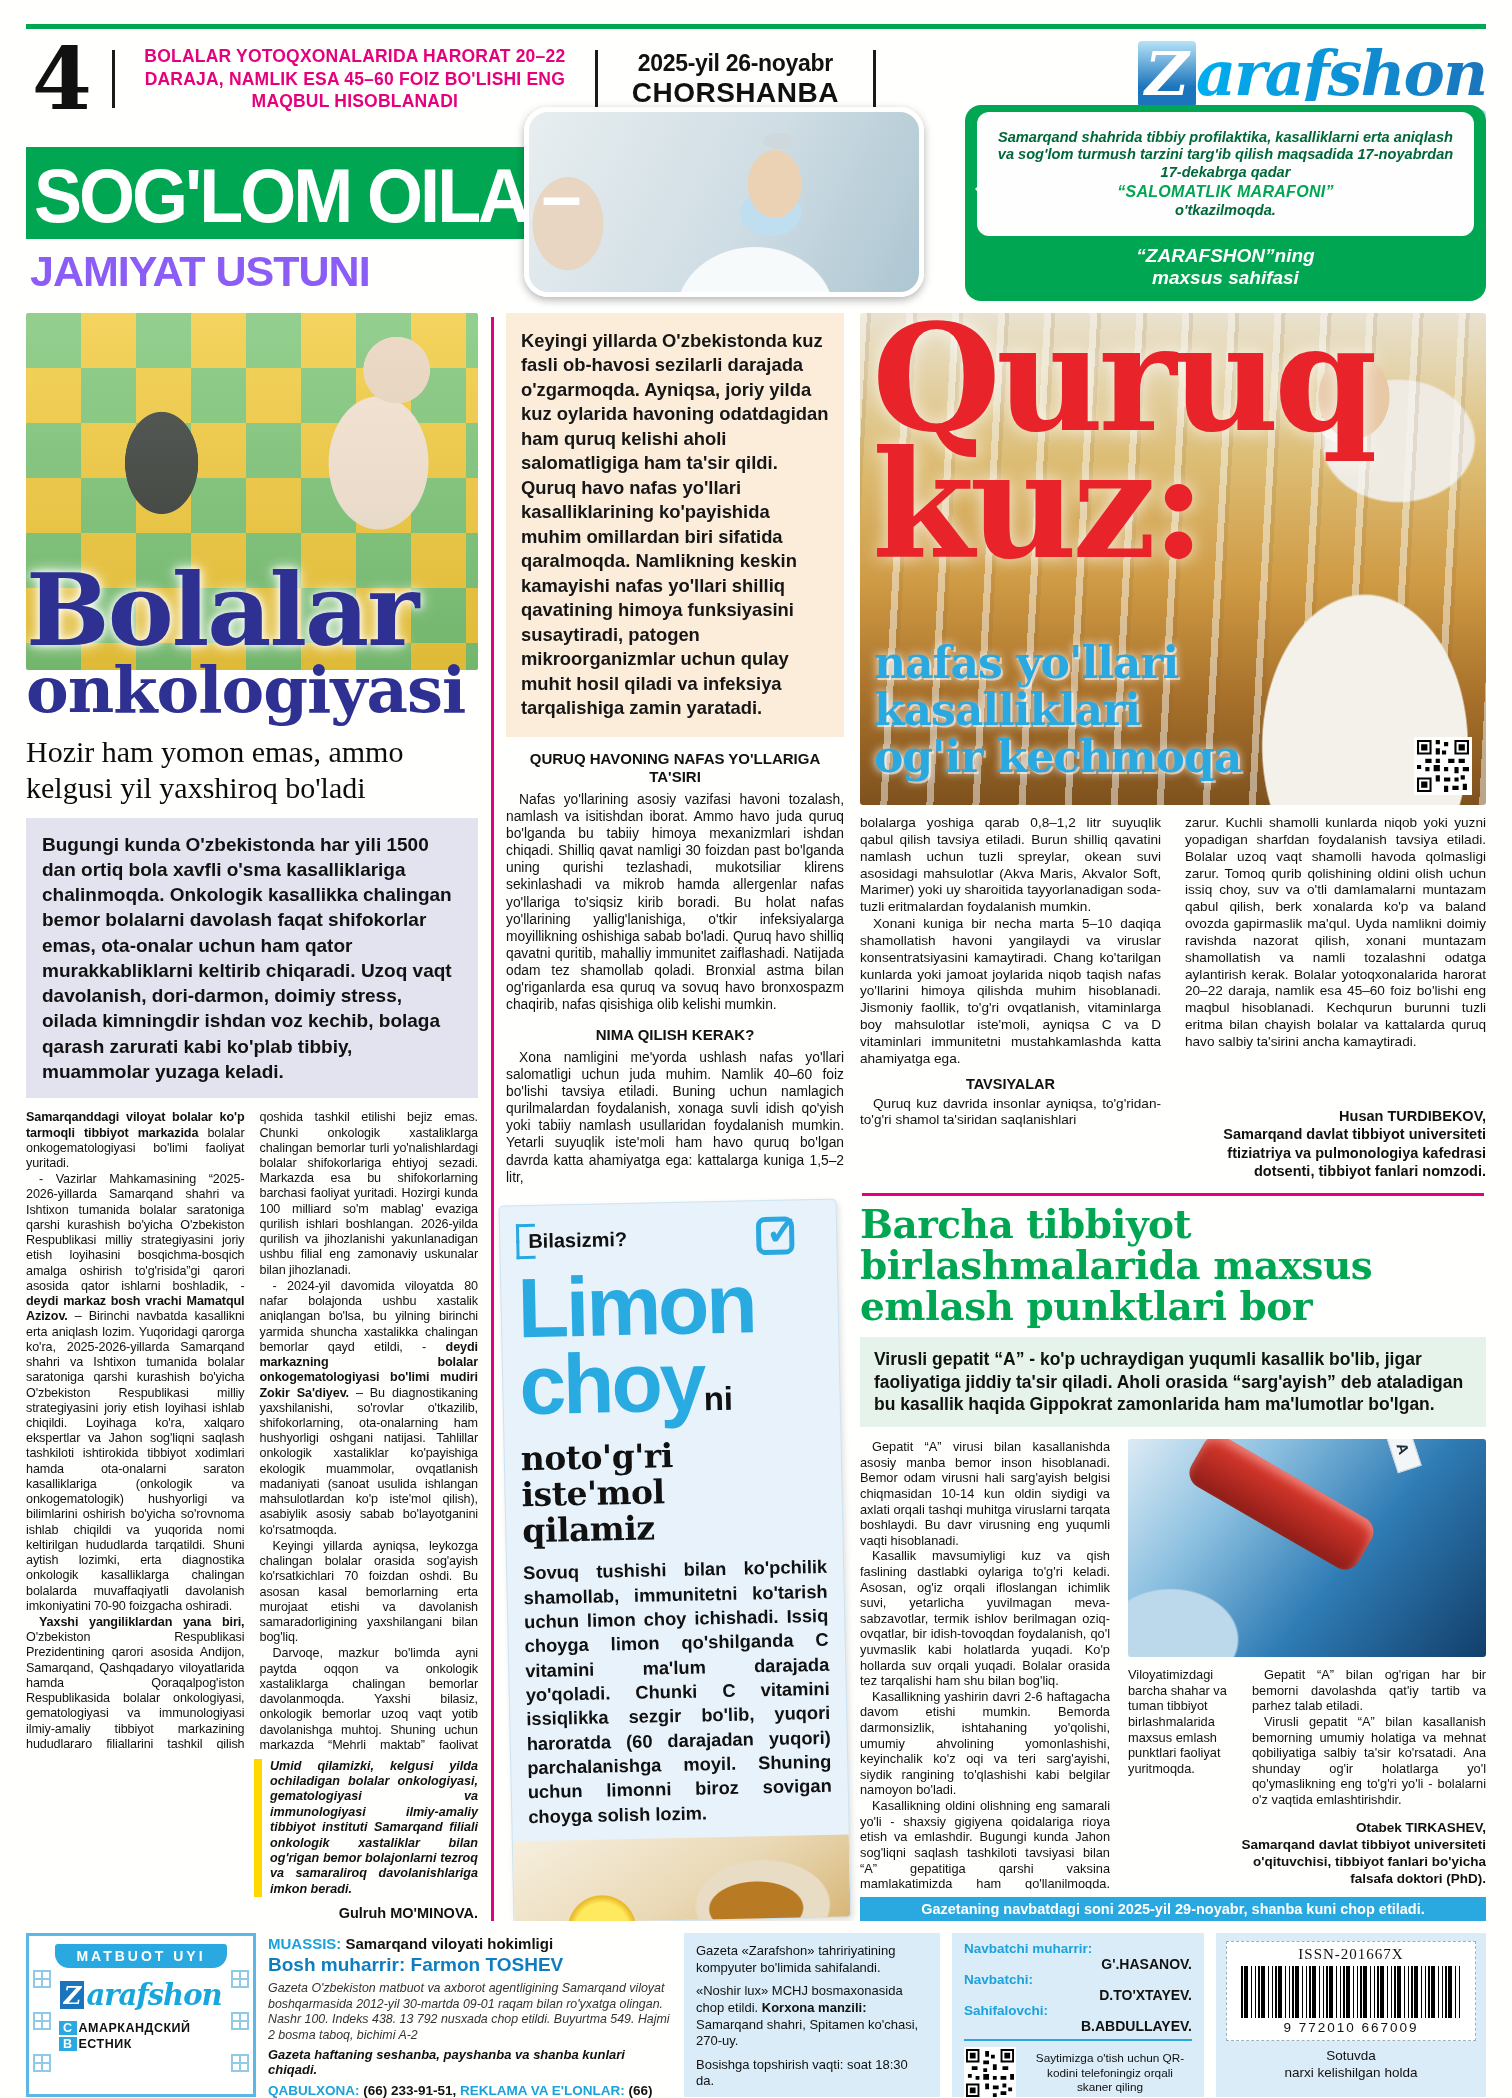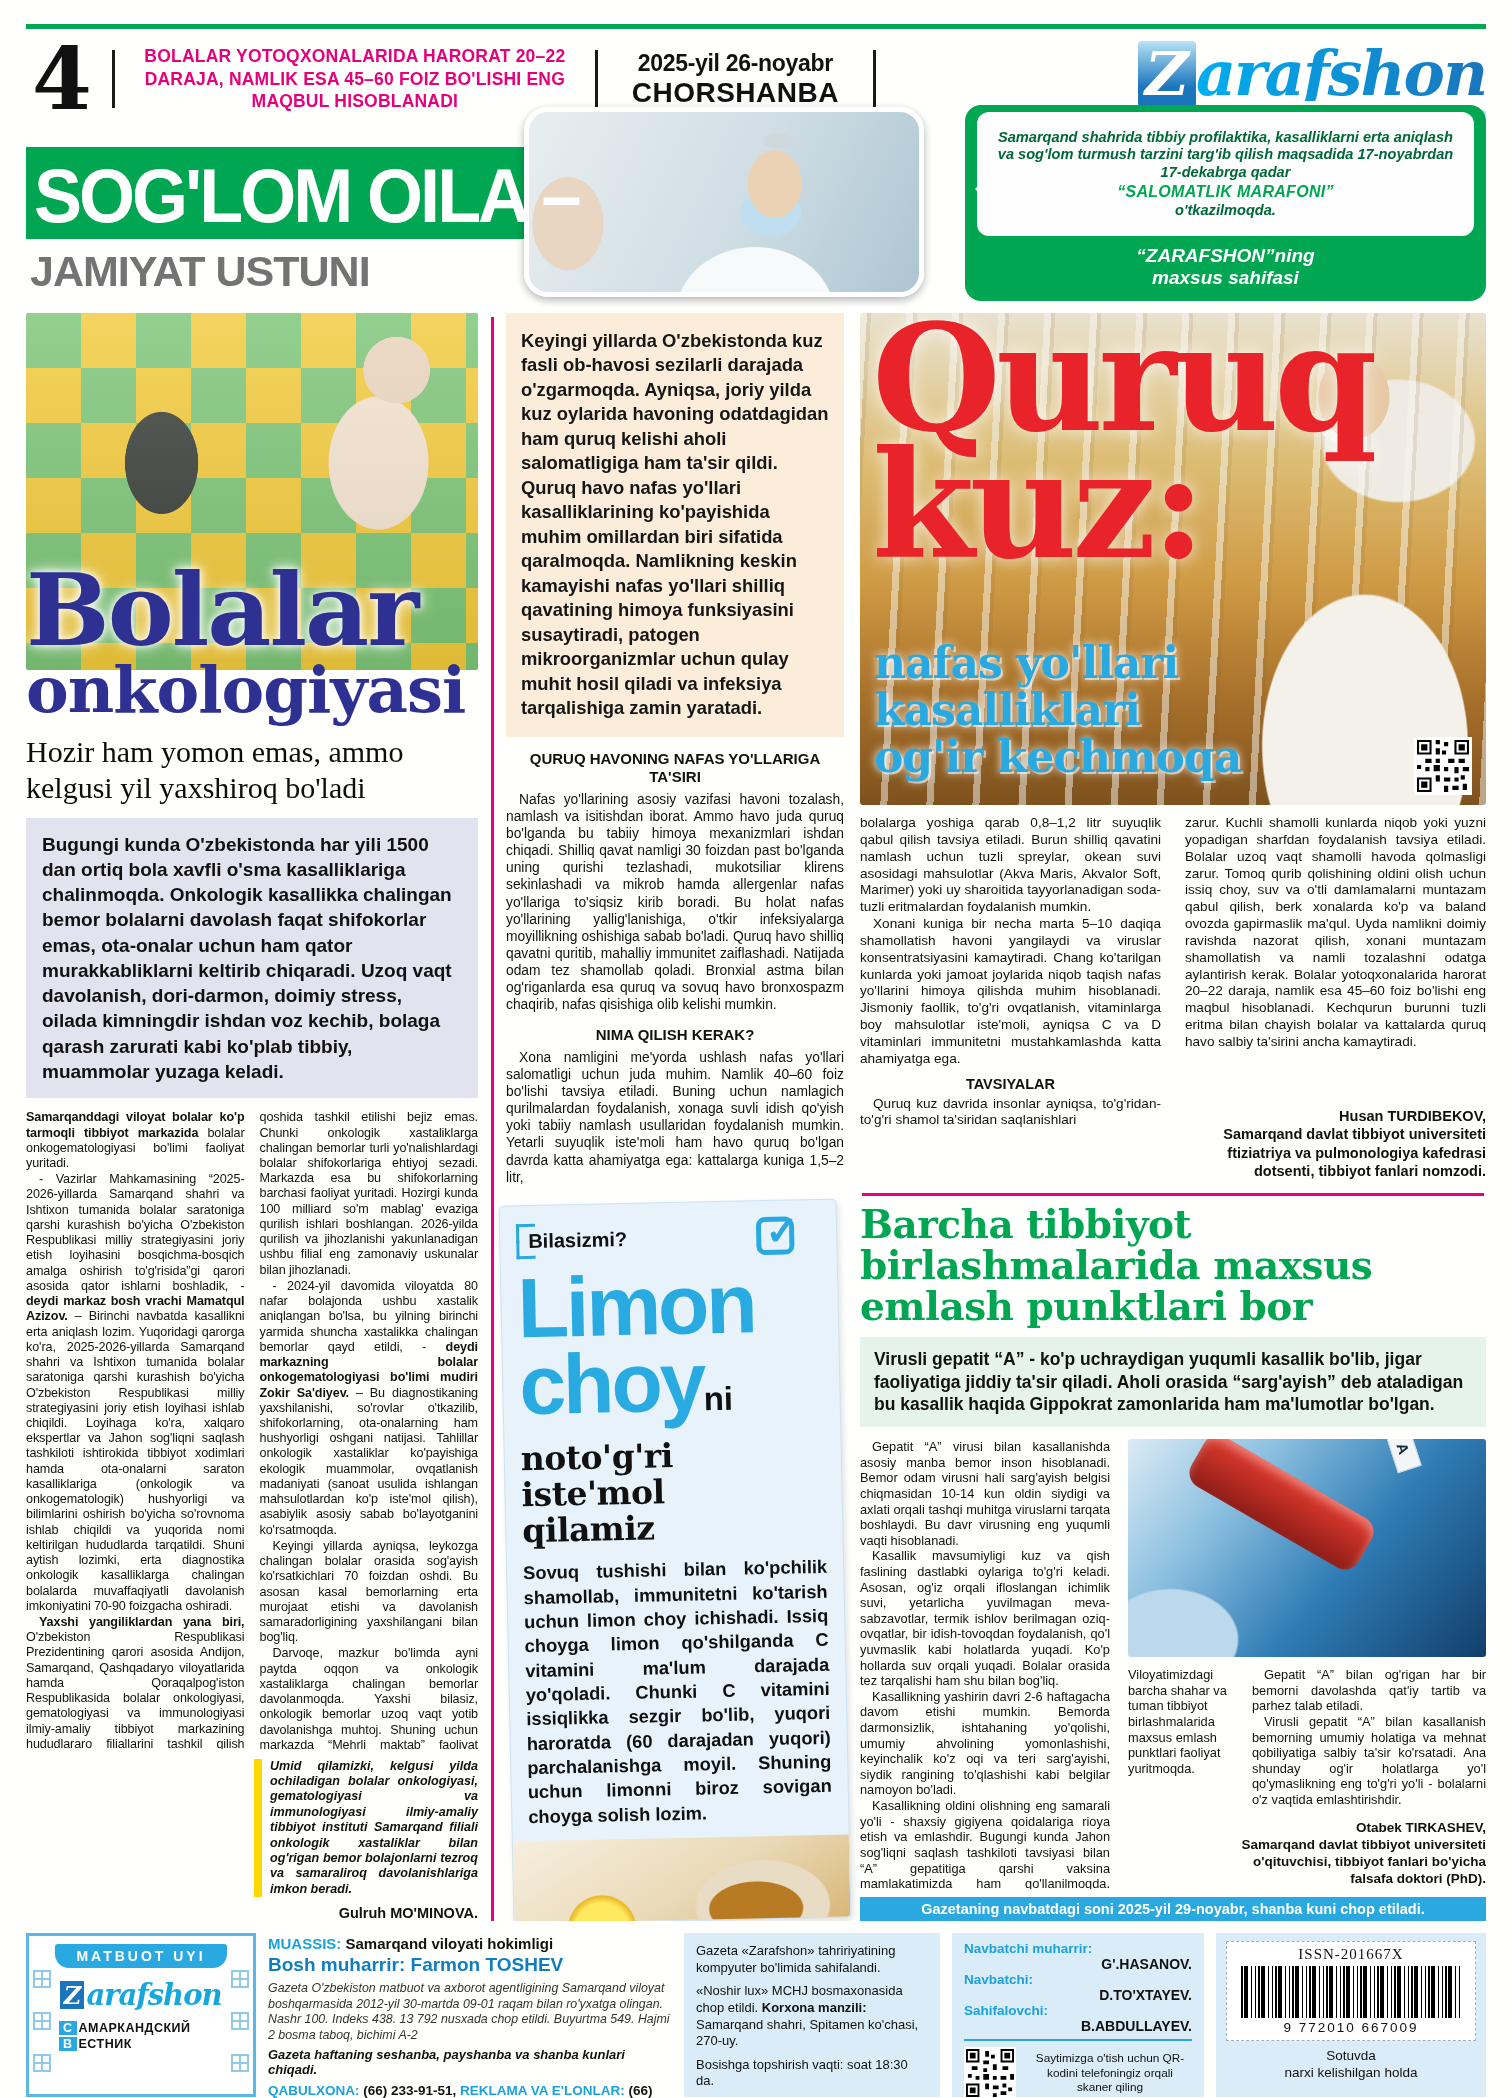--- a/index.html
+++ b/index.html
@@ -18,21 +18,21 @@
   .logo { margin-left:auto; }
   .logo-row { display:flex; align-items:center; }
   .logo-z { width:58px; height:66px; background:linear-gradient(180deg,#b7e2f6,#1b75bc 70%); color:#fff; font-family:"DejaVu Serif", serif; font-style:italic; font-weight:700; font-size:60px; display:flex; align-items:center; justify-content:center; border-radius:4px; }
   .logo-rest { font-family:"DejaVu Serif", serif; font-style:italic; font-weight:700; font-size:62px; line-height:.9; background:linear-gradient(90deg,#00aeef,#1b75bc); -webkit-background-clip:text; background-clip:text; color:transparent; letter-spacing:-2px; }
   .logo-bar { height:8px; background:linear-gradient(90deg, rgba(27,117,188,0), #1b75bc 45%, #aadcf5); margin-top:3px; border-radius:4px; }
 
   
   .banner { position:relative; height:172px; margin-top:2px; }
   .b-green-left { position:absolute; left:0; top:16px; width:882px; height:92px; background:#00a651; }
   .b-title { position:absolute; left:8px; top:14px; z-index:3; color:#fff; font-weight:900; font-size:72px; line-height:96px; letter-spacing:-3px; transform:scaleY(1.05); transform-origin:top left; white-space:nowrap; }
-  .b-sub { position:absolute; left:4px; top:116px; font-weight:900; font-size:43px; letter-spacing:-1px; color:#737373; }
+  .b-sub { position:absolute; left:4px; top:116px; font-weight:900; font-size:43px; letter-spacing:-1px; color:#8b5cf6; }
   .photo-doctor { position:absolute; left:498px; top:-24px; width:400px; height:190px; border:5px solid #fff; border-radius:24px; z-index:2; box-shadow:0 3px 9px rgba(0,0,0,.3);
     background:
       radial-gradient(26px 14px at 64% 16%, #cfd8dc 0 58%, rgba(0,0,0,0) 59%),
       radial-gradient(46px 58px at 63% 40%, #ecd2b5 0 58%, rgba(0,0,0,0) 59%),
       radial-gradient(52px 40px at 62% 56%, #bfdff0 0 58%, rgba(0,0,0,0) 59%),
       radial-gradient(130px 110px at 58% 112%, #f7fafa 0 60%, rgba(0,0,0,0) 61%),
       radial-gradient(64px 84px at 10% 62%, #e8d6c3 0 55%, rgba(0,0,0,0) 56%),
       linear-gradient(115deg, #e8eef0, #cfdde4 55%, #adc6d2); }
   .b-green-right { position:absolute; left:905px; right:0; top:-26px; height:196px; background:#00a651; border-radius:16px;margin-left:34px; }
   .bubble { position:absolute; left:12px; right:12px; top:7px; height:124px; background:#fdfefd; border-radius:12px; padding:8px 12px; color:#006838; font-style:italic; font-weight:700; font-size:14.6px; line-height:1.22; text-align:center; display:flex; flex-direction:column; justify-content:center; }

